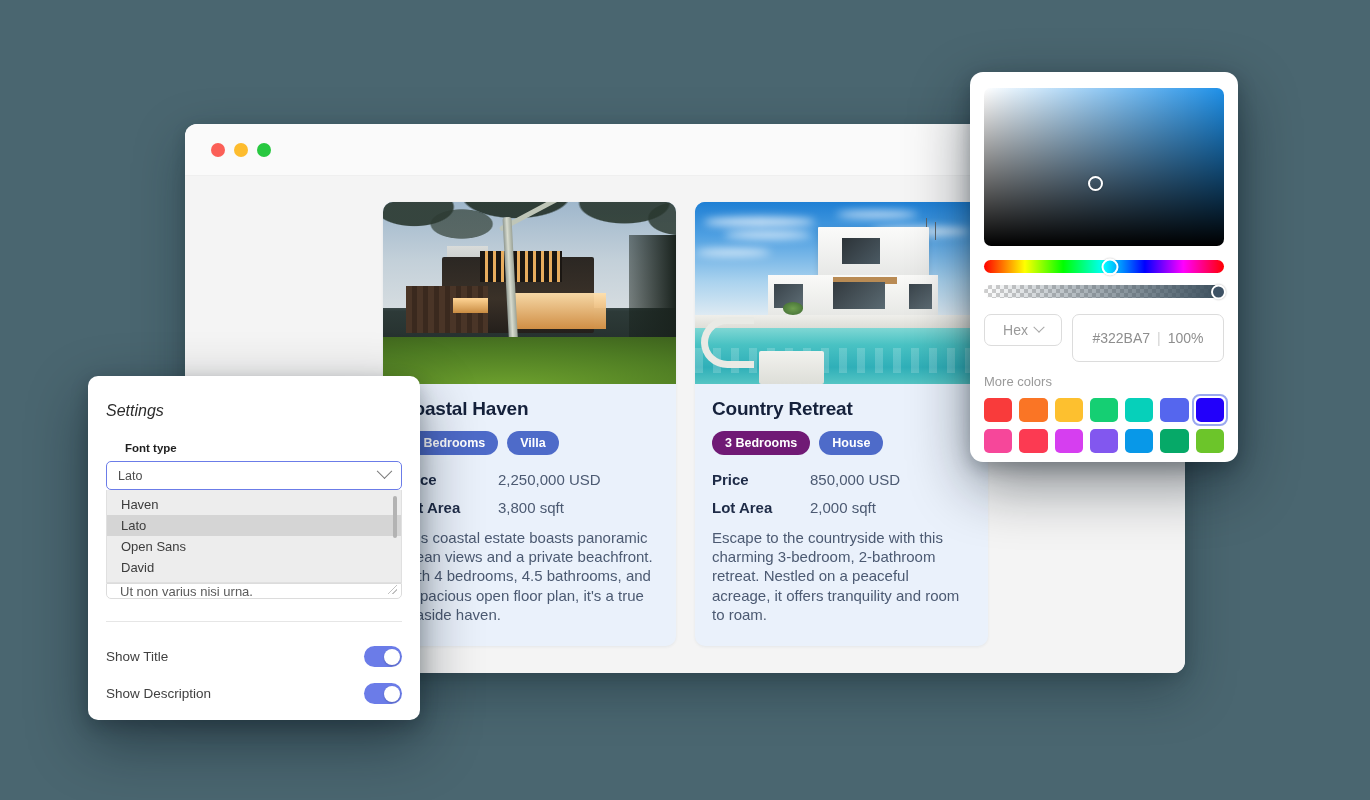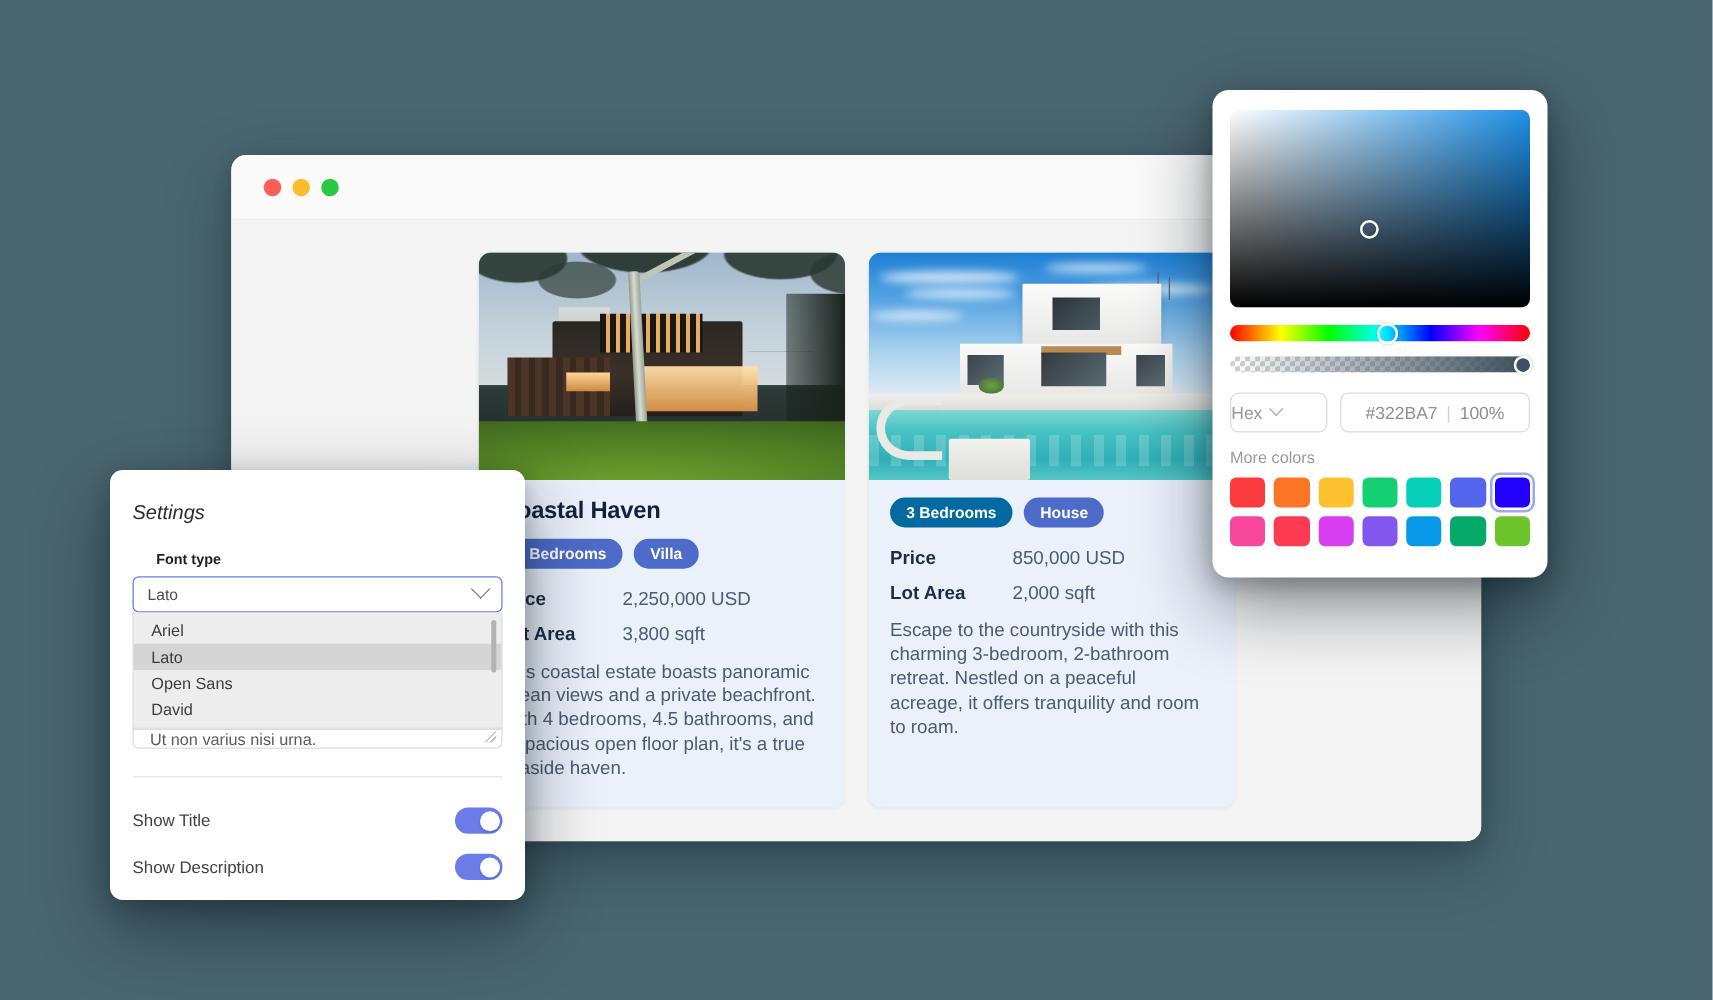--- a/index.html
+++ b/index.html
@@ -401,33 +401,33 @@
     margin-top: 16px;
     display: flex;
     gap: 10px;
   }
   .mode-select {
     width: 78px; height: 32px;
     border: 1px solid #DCDCDC;
     border-radius: 7px;
     display: flex;
     align-items: center;
-    justify-content: flex-start;
+    justify-content: center;
     gap: 7px;
     font-size: 14px;
     color: #9A9A9A;
   }
   .chev-sm {
     width: 8px; height: 8px;
     border-right: 1.5px solid #A8A8A8;
     border-bottom: 1.5px solid #A8A8A8;
     transform: rotate(45deg) translate(-2px,-2px);
   }
   .hex-input {
-    flex: 1; height: 32px;
+    flex: 1; height: 48px;
     border: 1px solid #DCDCDC;
     border-radius: 7px;
     display: flex;
     align-items: center;
     justify-content: center;
     gap: 7px;
     font-size: 14px;
     color: #8E8E8E;
   }
   .hex-sep { color: #D2D2D2; }
@@ -528,22 +528,23 @@
             <div class="pc-win-c"></div>
             <div class="pc-win-d"></div>
             <div class="pc-plant"></div>
             <div class="pc-deck"></div>
             <div class="pc-pool"></div>
             <div class="pc-pool-shimmer"></div>
             <div class="pc-arc"></div>
             <div class="pc-step"></div>
           </div>
           <div class="card-content">
+            <div class="card-title">Country Retreat</div>
             <div class="badges">
-              <span class="badge" style="background: #0369a1;">3 Bedrooms</span>
+              <span class="badge" style="background: #701a75;">3 Bedrooms</span>
               <span class="badge" style="background: rgb(78, 107, 201);">House</span>
             </div>
             <div class="spec-row">
               <span class="spec-label">Price</span>
               <span class="spec-value">850,000 USD</span>
             </div>
             <div class="spec-row">
               <span class="spec-label">Lot Area</span>
               <span class="spec-value">2,000 sqft</span>
             </div>
@@ -559,21 +560,21 @@
     <div class="settings-title">Settings</div>
 
     <div class="field-label">Font type</div>
 
     <div class="select-box">
       <span>Lato</span>
       <span class="chev"></span>
     </div>
 
     <div class="dropdown-list">
-      <div class="dd-item">Ariel</div>
+      <div class="dd-item">Haven</div>
       <div class="dd-item selected">Lato</div>
       <div class="dd-item">Open Sans</div>
       <div class="dd-item">David</div>
       <div class="dd-scrollbar"></div>
     </div>
 
     <div class="textarea-box">
       <span>Ut non varius nisi urna.</span>
       <span class="resize-grip"></span>
     </div>

